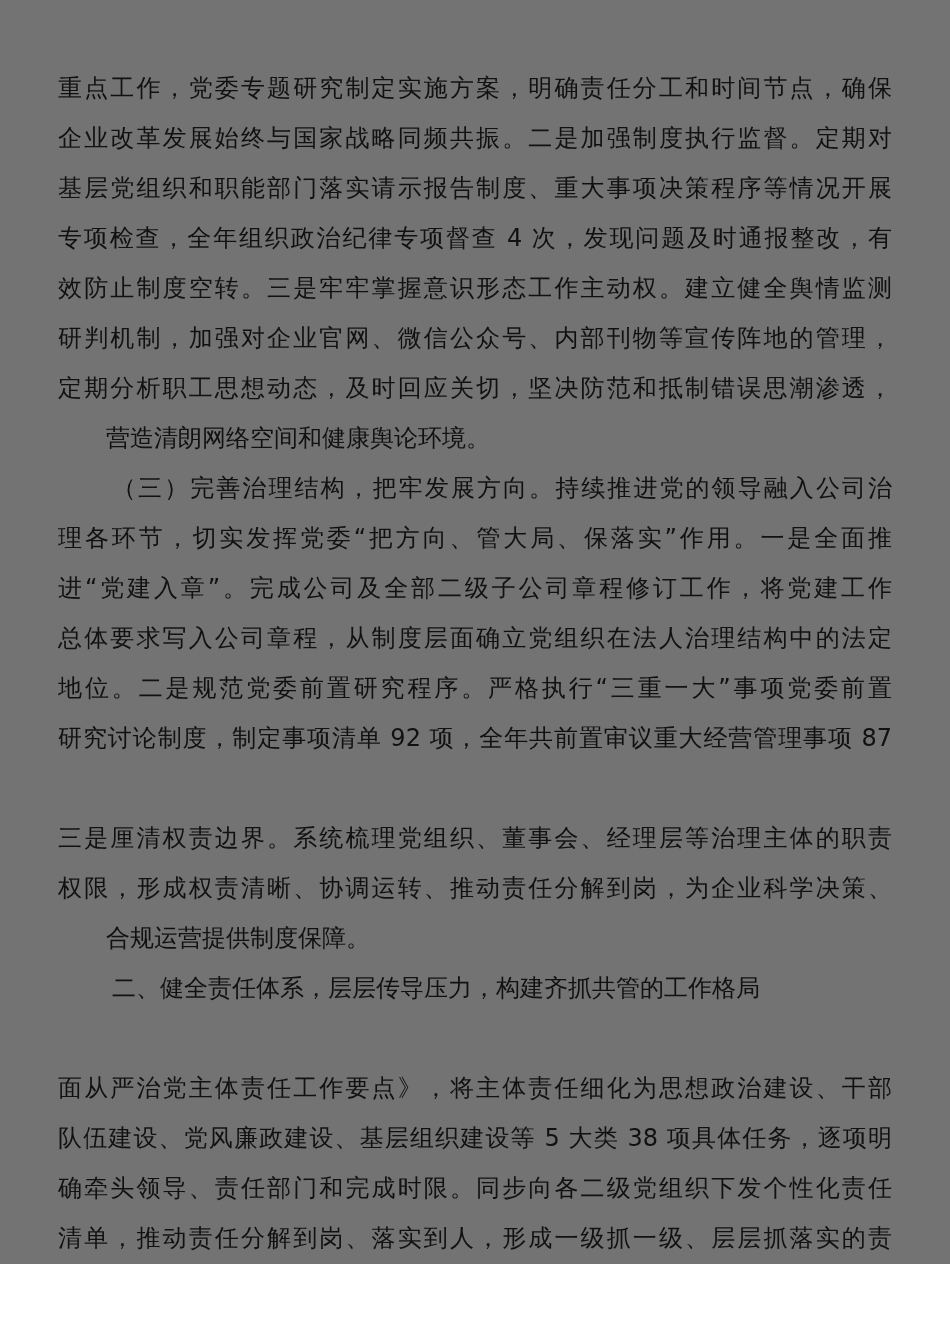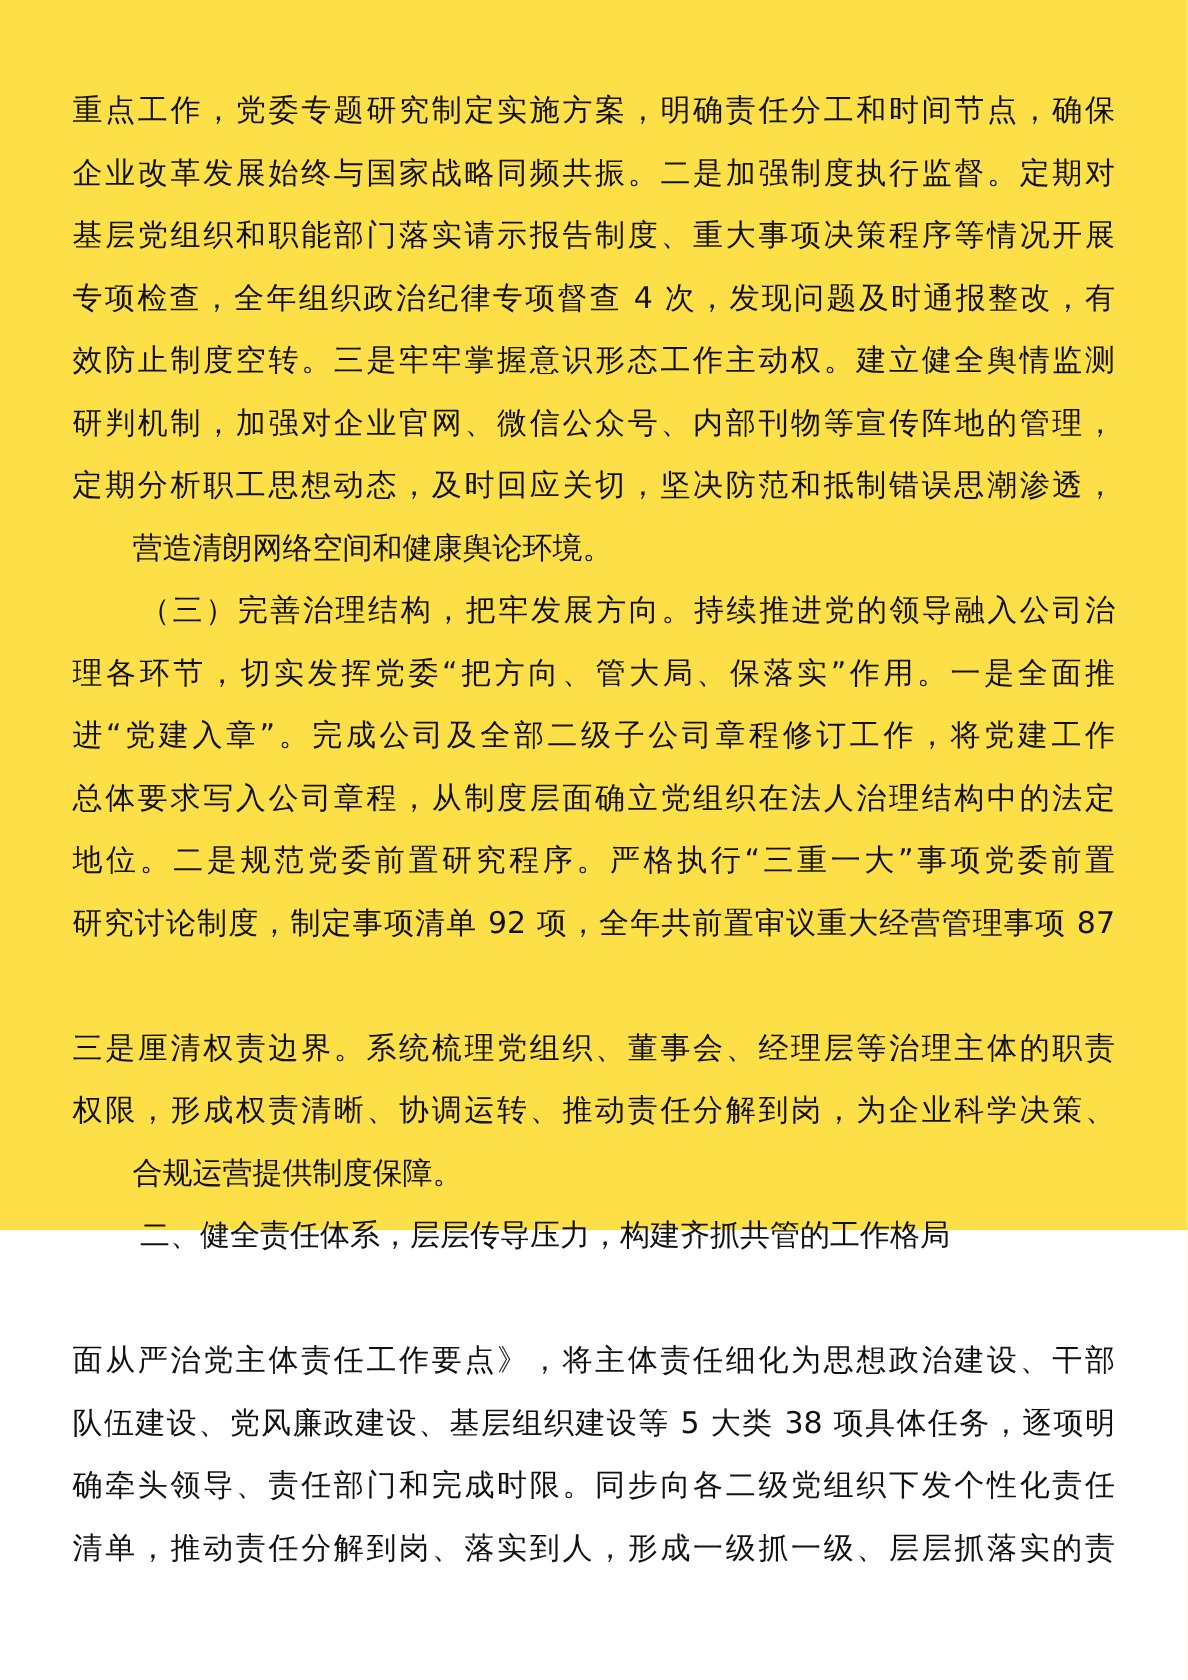--- a/index.html
+++ b/index.html
@@ -1,18 +1,18 @@
 <!DOCTYPE html>
 <html><head>
   <meta charset="utf-8">
   <style>
     html, body { margin: 0; padding: 0; background: #ffffff; }
     body { width: 950px; height: 1344px; position: relative; overflow: hidden; }
     .page {
-      position: absolute; left: 0; top: 0; width: 950px; height: 984px; background: #fde047;
+      position: absolute; left: 0; top: 0; width: 950px; height: 1264px; background: #737373;
     }
     .line {
       position: absolute;
       left: 58px;
       width: 834px;
       height: 36px;
       font-family: "DejaVu Sans", "Liberation Sans", sans-serif;
       font-size: 24px;
       line-height: 36px;
       color: #111111;

